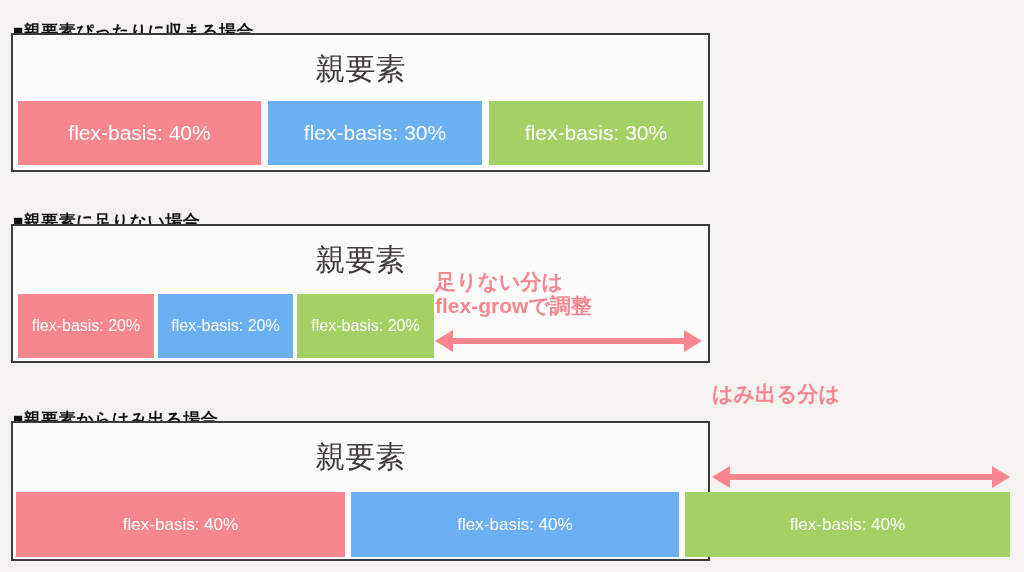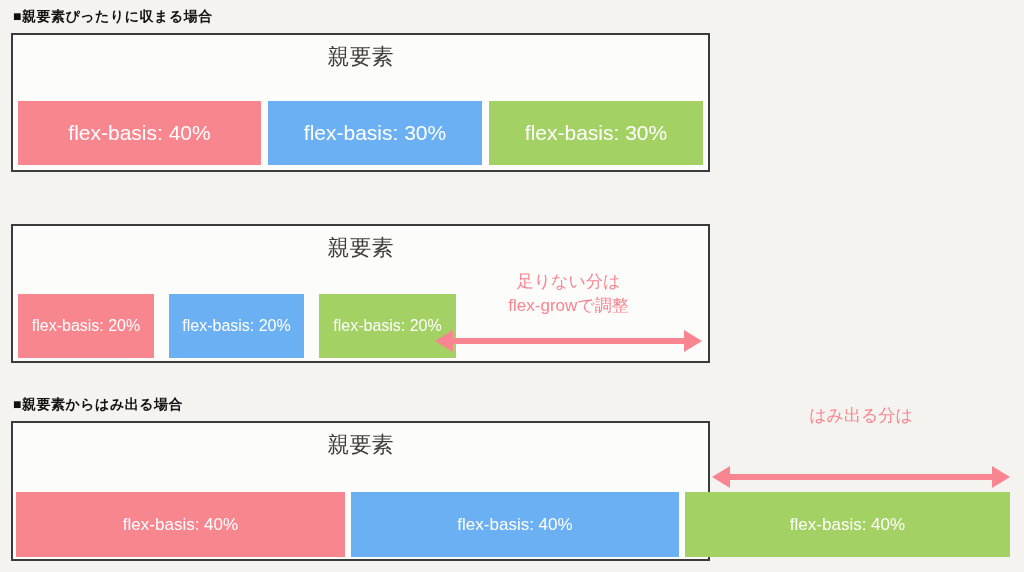--- a/index.html
+++ b/index.html
@@ -10,39 +10,40 @@
     position: relative;
     width: 1024px;
     height: 572px;
     overflow: hidden;
     background: var(--page-bg, #f4f3f0);
     font-family: "Liberation Sans", "DejaVu Sans", sans-serif;
   }
   .heading {
     position: absolute;
     left: 13px;
-    font-size: 14px;
+    font-size: 17px;
     font-weight: bold;
     color: var(--heading-text, #111);
     letter-spacing: 0.5px;
     white-space: nowrap;
+    margin-top: 12px;
   }
   .parent-box {
     position: absolute;
     left: 11px;
     width: 699px;
     border: 2px solid var(--parent-border, #3b3b3b);
     background: var(--parent-bg, #fcfcfb);
     box-sizing: border-box;
     z-index: 1;
   }
   .parent-label {
     text-align: center;
-    padding-top: 7px;
-    font-size: 22px;
+    padding-top: 14px;
+    font-size: 30px;
     color: var(--parent-label-text, #3f3c3a);
   }
   .row {
     position: absolute;
     display: flex;
     z-index: 2;
   }
   .flex-item {
     display: flex;
     align-items: center;
@@ -55,46 +56,46 @@
   .s1-heading { top: 8px; }
   .s1-parent  { top: 33px; height: 139px; }
   .s1-row     { left: 5px; right: 5px; bottom: 5px; height: 64px; gap: 7px; }
   .s1-row .flex-item { font-size: 21px; }
   .s1-a { width: 243px; }
   .s1-b { width: 214px; }
   .s1-c { flex: 1; }
   
   .s2-heading { top: 198px; }
   .s2-parent  { top: 224px; height: 139px; }
-  .s2-row     { left: 5px; bottom: 3px; height: 64px; gap: 15px; border-radius: 16px; }
+  .s2-row     { left: 5px; bottom: 3px; height: 64px; gap: 4px; border-radius: 16px; }
   .s2-row .flex-item { font-size: 16px; }
   .s2-a { width: 136px; }
   .s2-b { width: 135px; }
   .s2-c { width: 137px; }
   
   .s3-heading { top: 396px; text-align: right; }
   .s3-parent  { top: 421px; height: 140px; }
   .s3-row     { left: 16px; top: 492px; height: 65px; gap: 6px; }
   .s3-row .flex-item { font-size: 17px; }
   .s3-a { width: 329px; }
   .s3-b { width: 328px; }
   .s3-c { width: 325px; }
   
   .note {
     position: absolute;
-    text-align: center;
-    font-weight: normal;
-    font-size: 17px;
+    text-align: left;
+    font-weight: bold;
+    font-size: 21px;
     color: var(--annotation, #f88590);
     z-index: 3;
   }
   .note-line { line-height: 20px; }
   .note-line + .note-line { margin-top: 4px; }
   .s2-note { left: 435px; top: 272px; width: 267px; }
-  .s3-note { left: 712px; top: 406px; width: 298px; }
+  .s3-note { left: 712px; top: 384px; width: 298px; }
   
   .arrow {
     position: absolute;
     display: flex;
     align-items: center;
     height: 24px;
     z-index: 3;
   }
   .s2-arrow { left: 435px; top: 329px; width: 267px; }
   .s3-arrow { left: 712px; top: 465px; width: 298px; }
@@ -125,20 +126,21 @@
   <div class="heading s1-heading">■親要素ぴったりに収まる場合</div>
   <div class="parent-box s1-parent">
     <div class="parent-label">親要素</div>
     <div class="row s1-row">
       <div class="flex-item s1-a" style="background-color: rgb(248, 134, 143);">flex-basis: 40%</div>
       <div class="flex-item s1-b" style="background-color: rgb(108, 176, 244);">flex-basis: 30%</div>
       <div class="flex-item s1-c" style="background-color: rgb(163, 209, 100);">flex-basis: 30%</div>
     </div>
   </div>
 
+  <div class="heading s2-heading">■親要素に足りない場合</div>
   <div class="parent-box s2-parent">
     <div class="parent-label">親要素</div>
     <div class="row s2-row">
       <div class="flex-item s2-a" style="background-color: rgb(248, 134, 143);">flex-basis: 20%</div>
       <div class="flex-item s2-b" style="background-color: rgb(108, 176, 244);">flex-basis: 20%</div>
       <div class="flex-item s2-c" style="background-color: rgb(163, 209, 100);">flex-basis: 20%</div>
     </div>
   </div>
   <div class="note s2-note">
     <div class="note-line">足りない分は</div>

